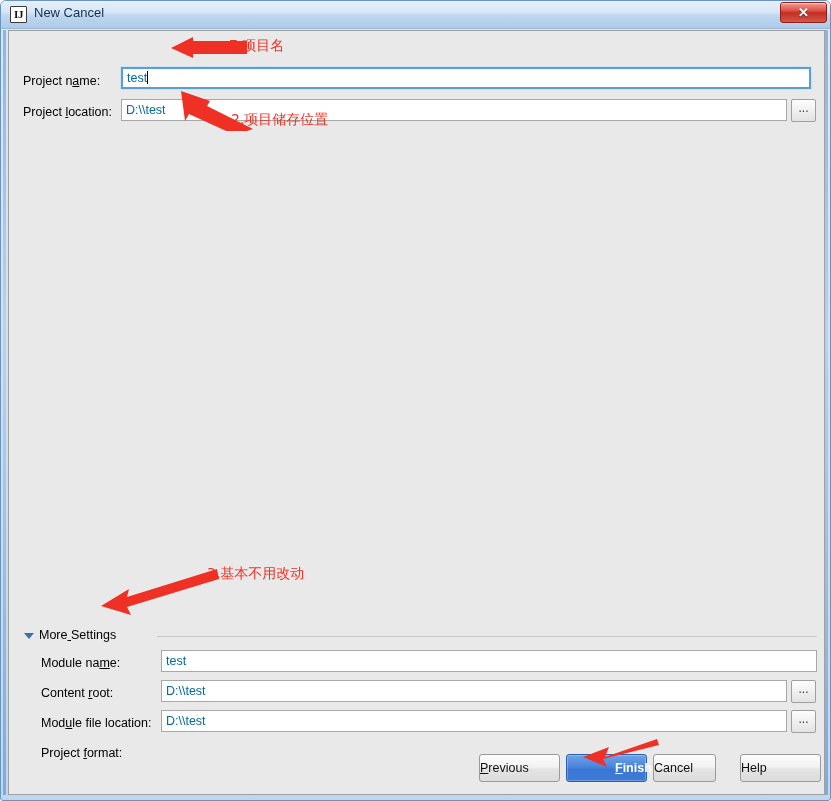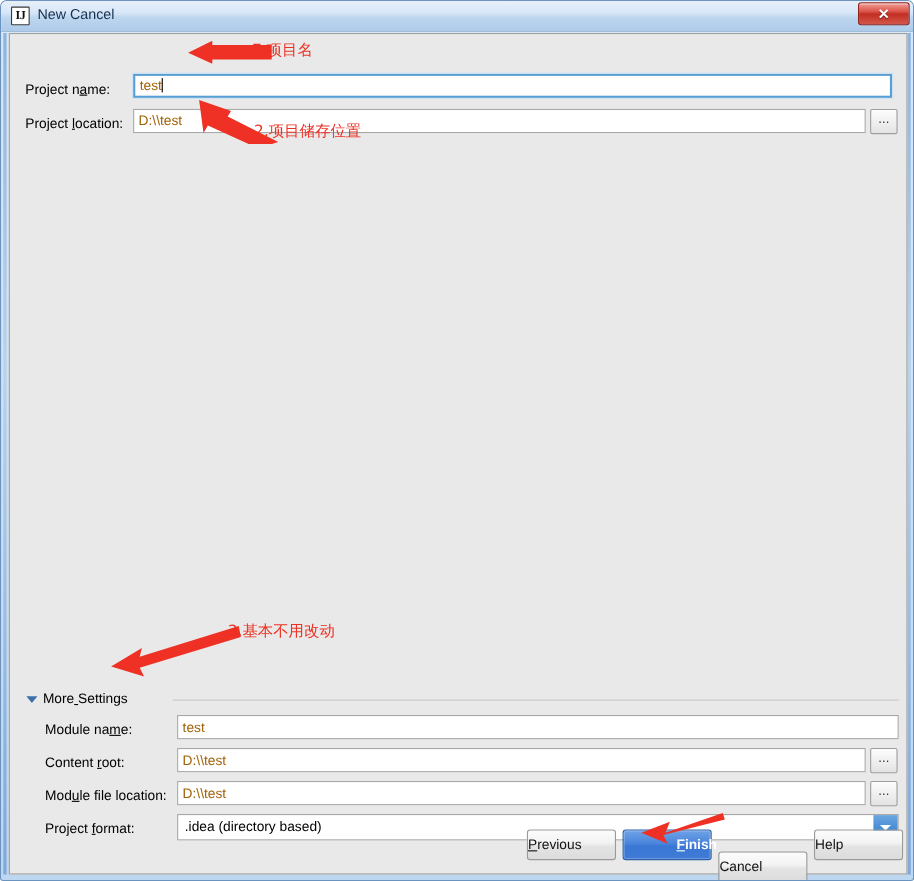--- a/index.html
+++ b/index.html
@@ -86,21 +86,21 @@
     white-space: nowrap;
     font-family: "Liberation Sans", sans-serif;
   }
   .label u { text-decoration: underline; }
 
   .field {
     position: absolute;
     background: #ffffff;
     border: 1px solid #a8a8a8;
     font-size: 12.5px;
-    color: #a16207;
+    color: #0369a1;
     padding: 0 4px;
     line-height: 20px;
     height: 22px;
     white-space: nowrap;
     overflow: hidden;
     font-family: "Liberation Sans", sans-serif;
   }
   .field.focused {
     border: 2px solid #5a9fd4;
     outline: 1px solid #cfe3f4;
@@ -274,30 +274,24 @@
 
     <div class="label" style="left:32px; top:655px;"><span>Content </span><u>r</u><span>oot:</span></div>
     <div class="field" style="left:152px; top:649px; width:626px;">D:\\test</div>
     <div class="browse-btn" style="left:782px; top:649px;">...</div>
 
     <div class="label" style="left:32px; top:685px;"><span>Mod</span><u>u</u><span>le file location:</span></div>
     <div class="field" style="left:152px; top:679px; width:626px;">D:\\test</div>
     <div class="browse-btn" style="left:782px; top:679px;">...</div>
 
     <div class="label" style="left:32px; top:715px;"><span>Project </span><u>f</u><span>ormat:</span></div>
-    <div id="project-format-combo">
-      <span class="val">.idea (directory based)</span>
-      <span id="combo-arrow">
-          <i></i>
-        </span>
-    </div>
 
     <div class="btn" style="left:470px; top:723px; width:81px;"><u>P</u><span>revious</span></div>
     <div class="btn primary" style="left:557px; top:723px; width:81px;"><u>F</u><span>inish</span></div>
-    <div class="btn" style="left:644px; top:743px; width:81px;">Cancel</div>
+    <div class="btn" style="left:644px; top:723px; width:63px;">Cancel</div>
     <div class="btn" style="left:731px; top:723px; width:81px;">Help</div>
 
   </div>
 
   <svg class="arrow" style="left:168px; top:36px;" width="80" height="24">
     <polygon points="78,4 24,4 24,0 2,11 24,21 24,17 78,17" fill="#ee3124"></polygon>
   </svg>
   <div class="annot" style="left:228px; top:36px;">7.项目名</div>
 
   <svg class="arrow" style="left:176px; top:88px;" width="78" height="42">

